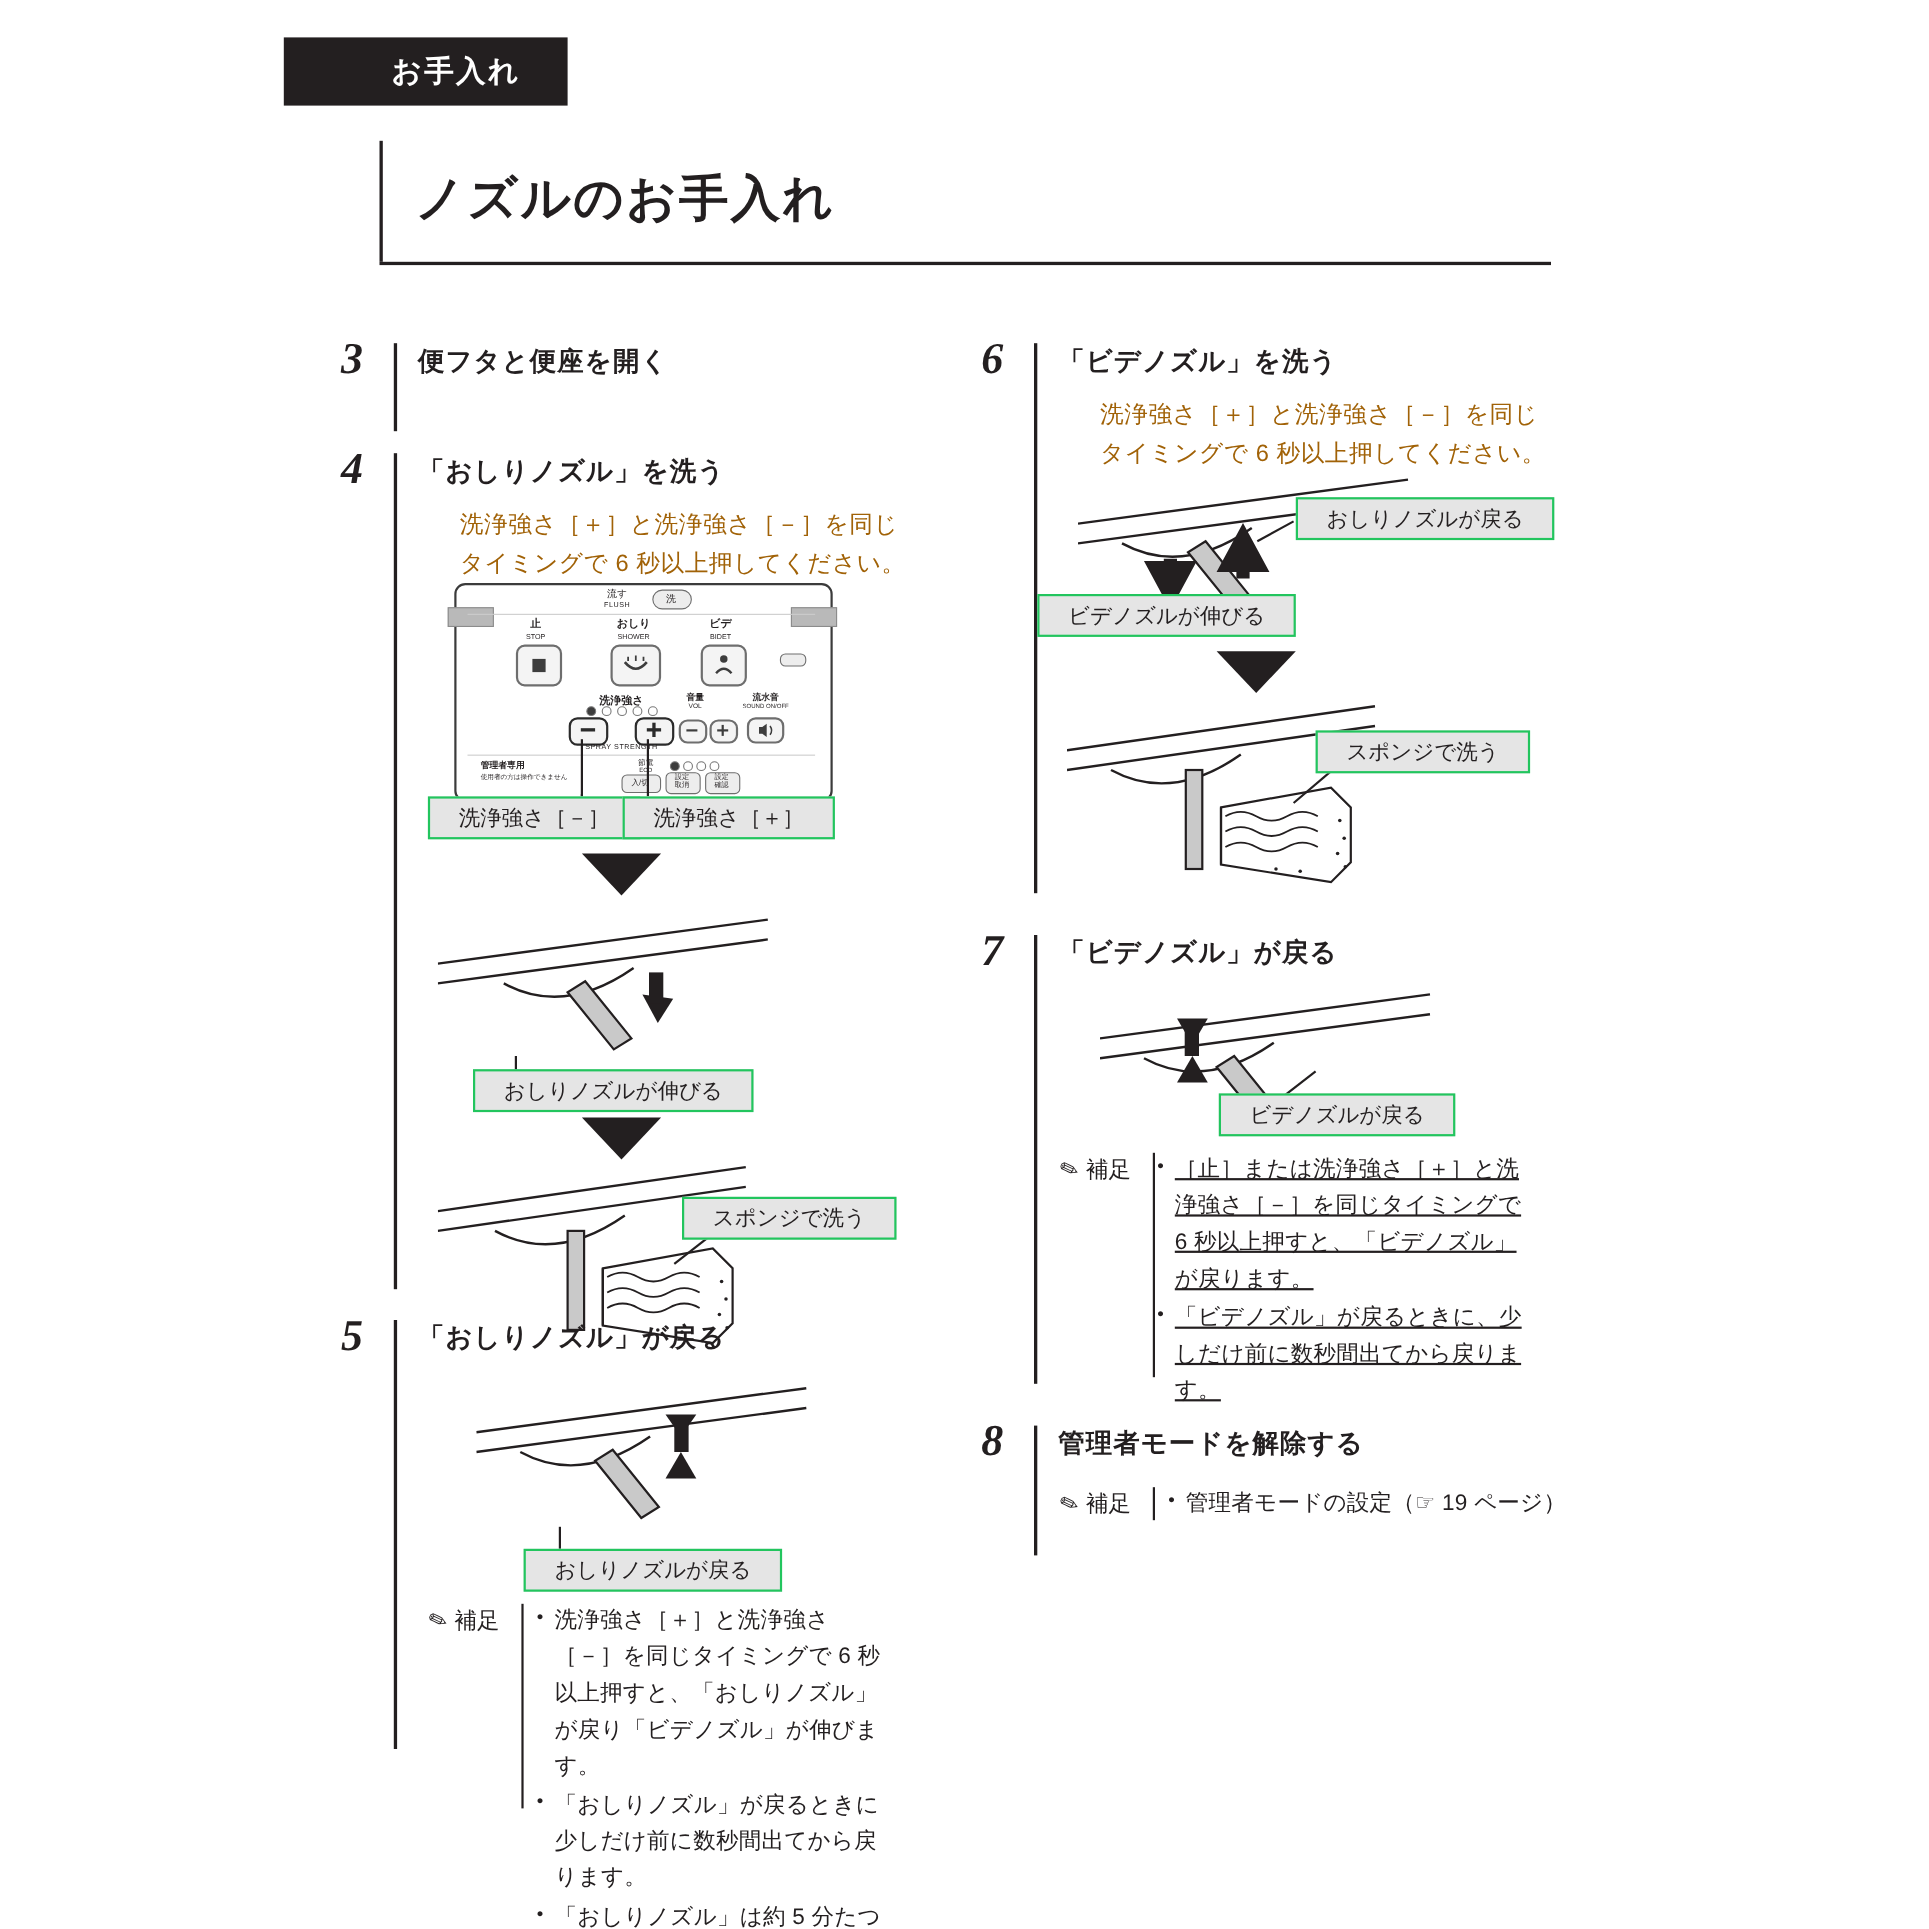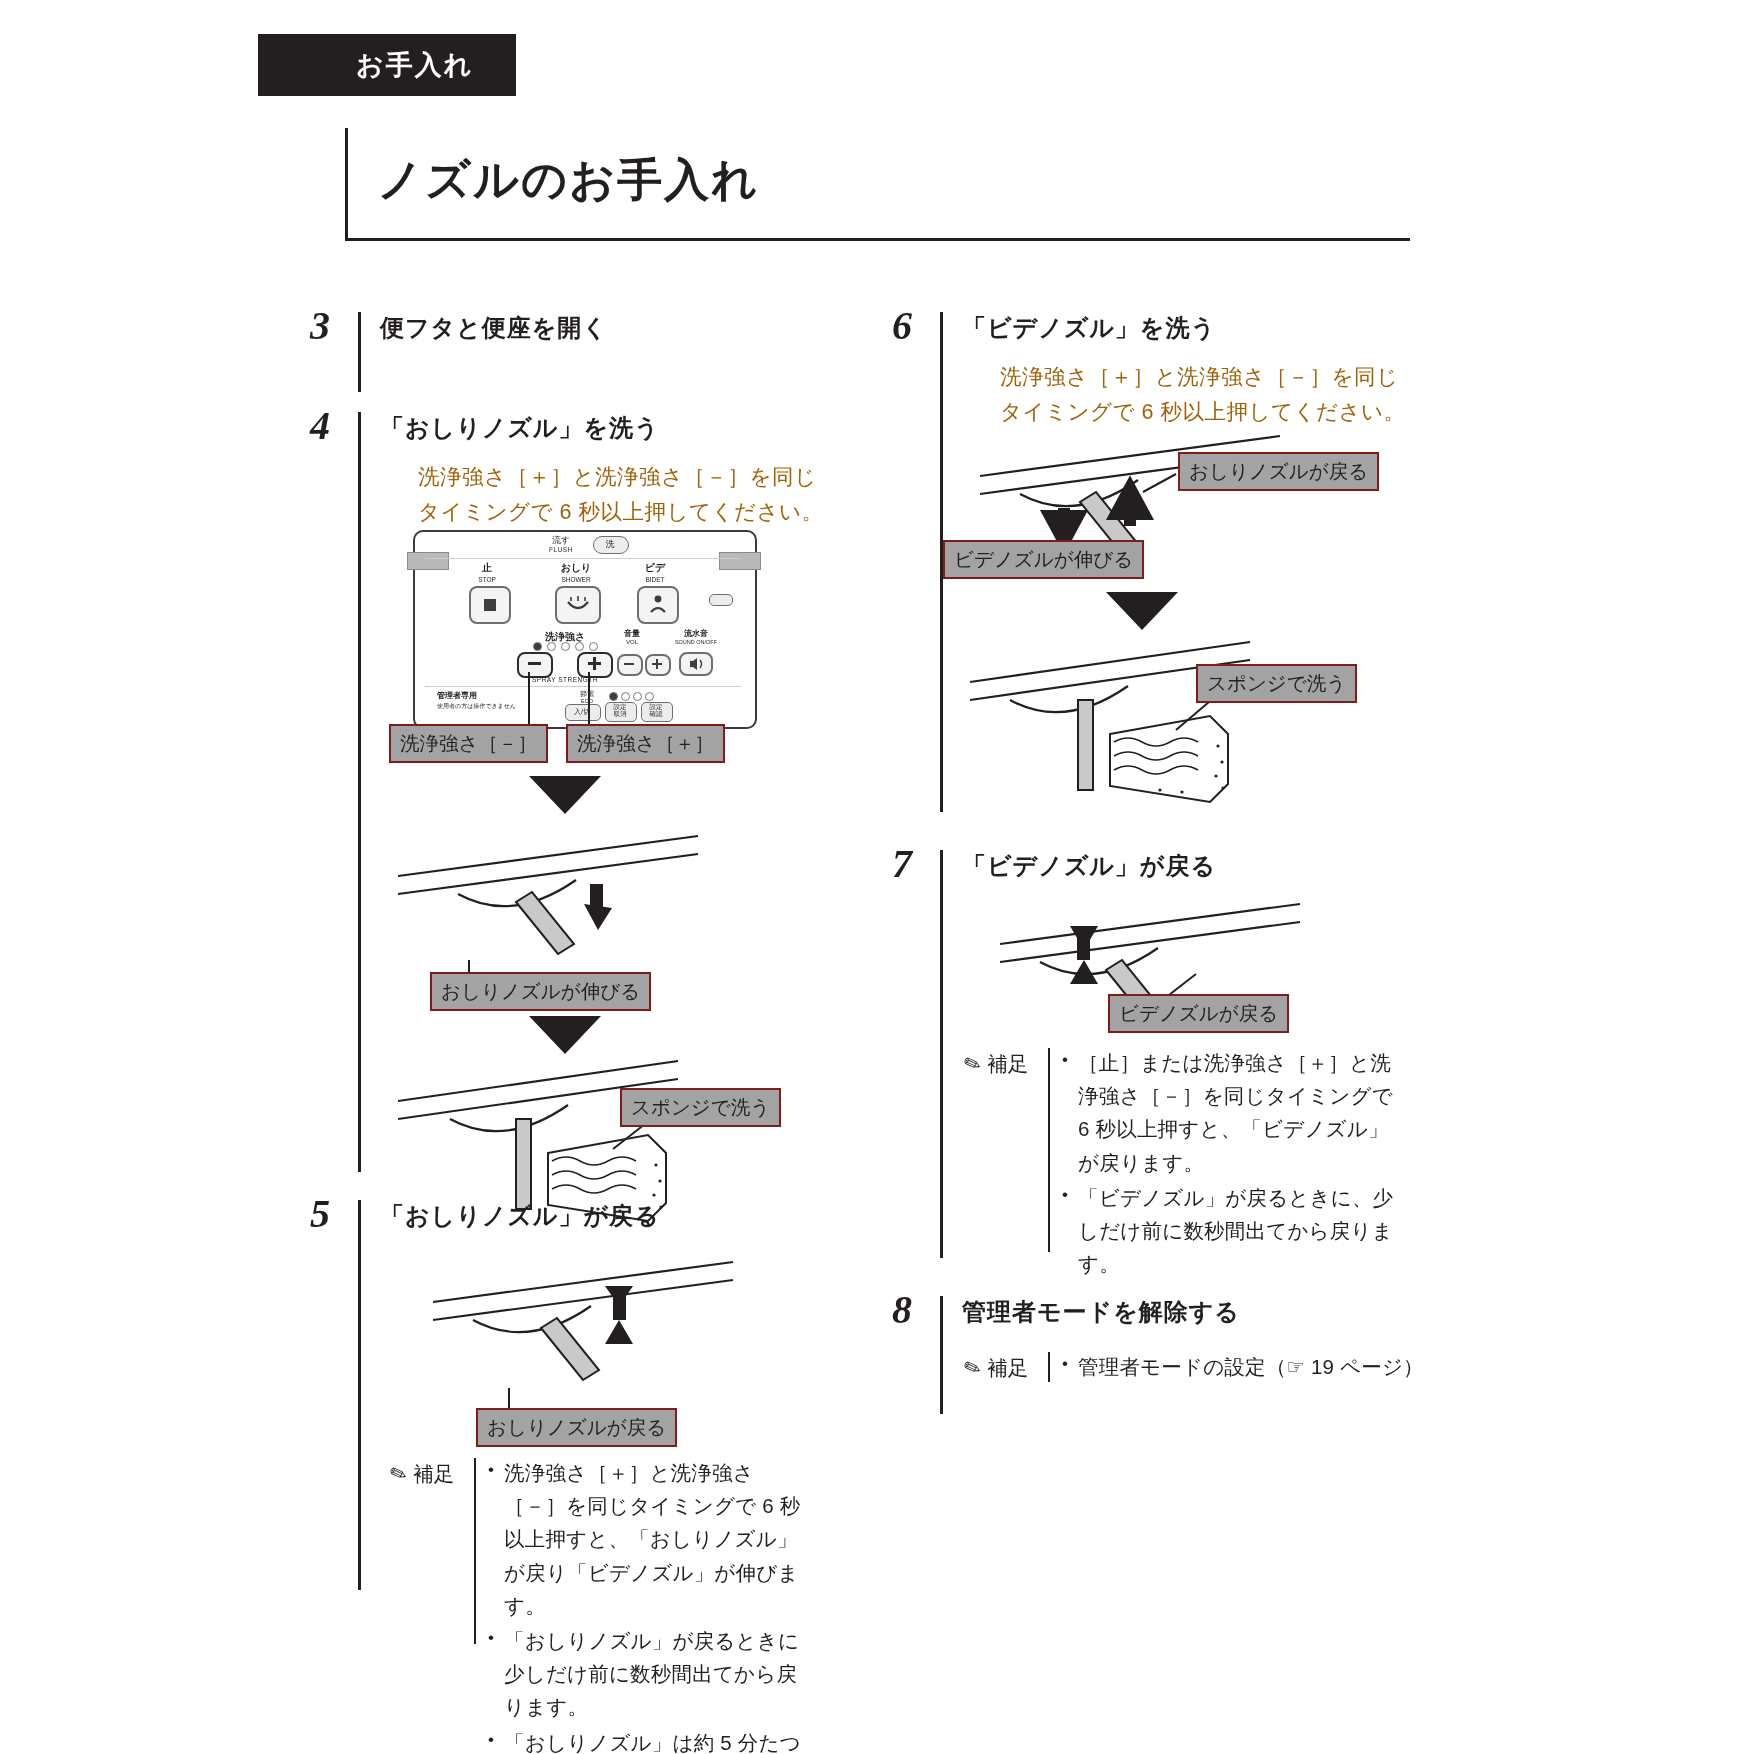--- a/index.html
+++ b/index.html
@@ -64,22 +64,22 @@
   .note-list li{
     position:relative;padding-left:16px;margin-bottom:2px;
     font-size:20.5px;line-height:1.62;letter-spacing:0.2px;
   }
   .note-list li:before{
     content:"\2022";position:absolute;left:0;top:0;font-size:17px;
   }
 
   
   .callout{
-    position:absolute;border:2px solid #7f1d1d;background:#a3a3a3;
-    font-size:19.5px;padding:4px 9px;white-space:nowrap;color:#231f20;
+    position:absolute;border:2px solid #22c55e;background:#e5e5e5;
+    font-size:19.5px;padding:4px 26px;white-space:nowrap;color:#231f20;
   }
   .leader{position:absolute;background:#231f20;}
 
   
   .big-arrow{position:absolute;}
 
   
   .fig{position:absolute;}
 
   
@@ -401,21 +401,21 @@
         <path d="M160 102 L196 74" stroke="#231f20" stroke-width="2" fill="none"></path>
       </svg>
     </div>
     <div class="callout" style="left:168px;top:144px;">ビデノズルが戻る</div>
 
     <div class="note" style="left:24px;top:198px;width:560px;">
       <div class="note-label">
         <span class="note-pen">✎</span><span>補足</span>
       </div>
       <div class="note-rule" style="left:84px;top:0px;height:204px;"></div>
-      <ul class="note-list" style="left:98px;top:-2px;width:340px;">
+      <ul class="note-list" style="left:88px;top:-2px;width:340px;text-decoration:underline;">
         <li>［止］または洗浄強さ［＋］と洗浄強さ［－］を同じタイミングで 6 秒以上押すと、「ビデノズル」が戻ります。</li>
         <li>「ビデノズル」が戻るときに、少しだけ前に数秒間出てから戻ります。</li>
       </ul>
     </div>
   </div>
 
   <div class="step" style="left:940px;top:1296px;width:620px;height:130px;">
     <div class="step-rule" style="height:118px;"></div>
     <div class="step-num">8</div>
     <div class="step-head">管理者モードを解除する</div>

